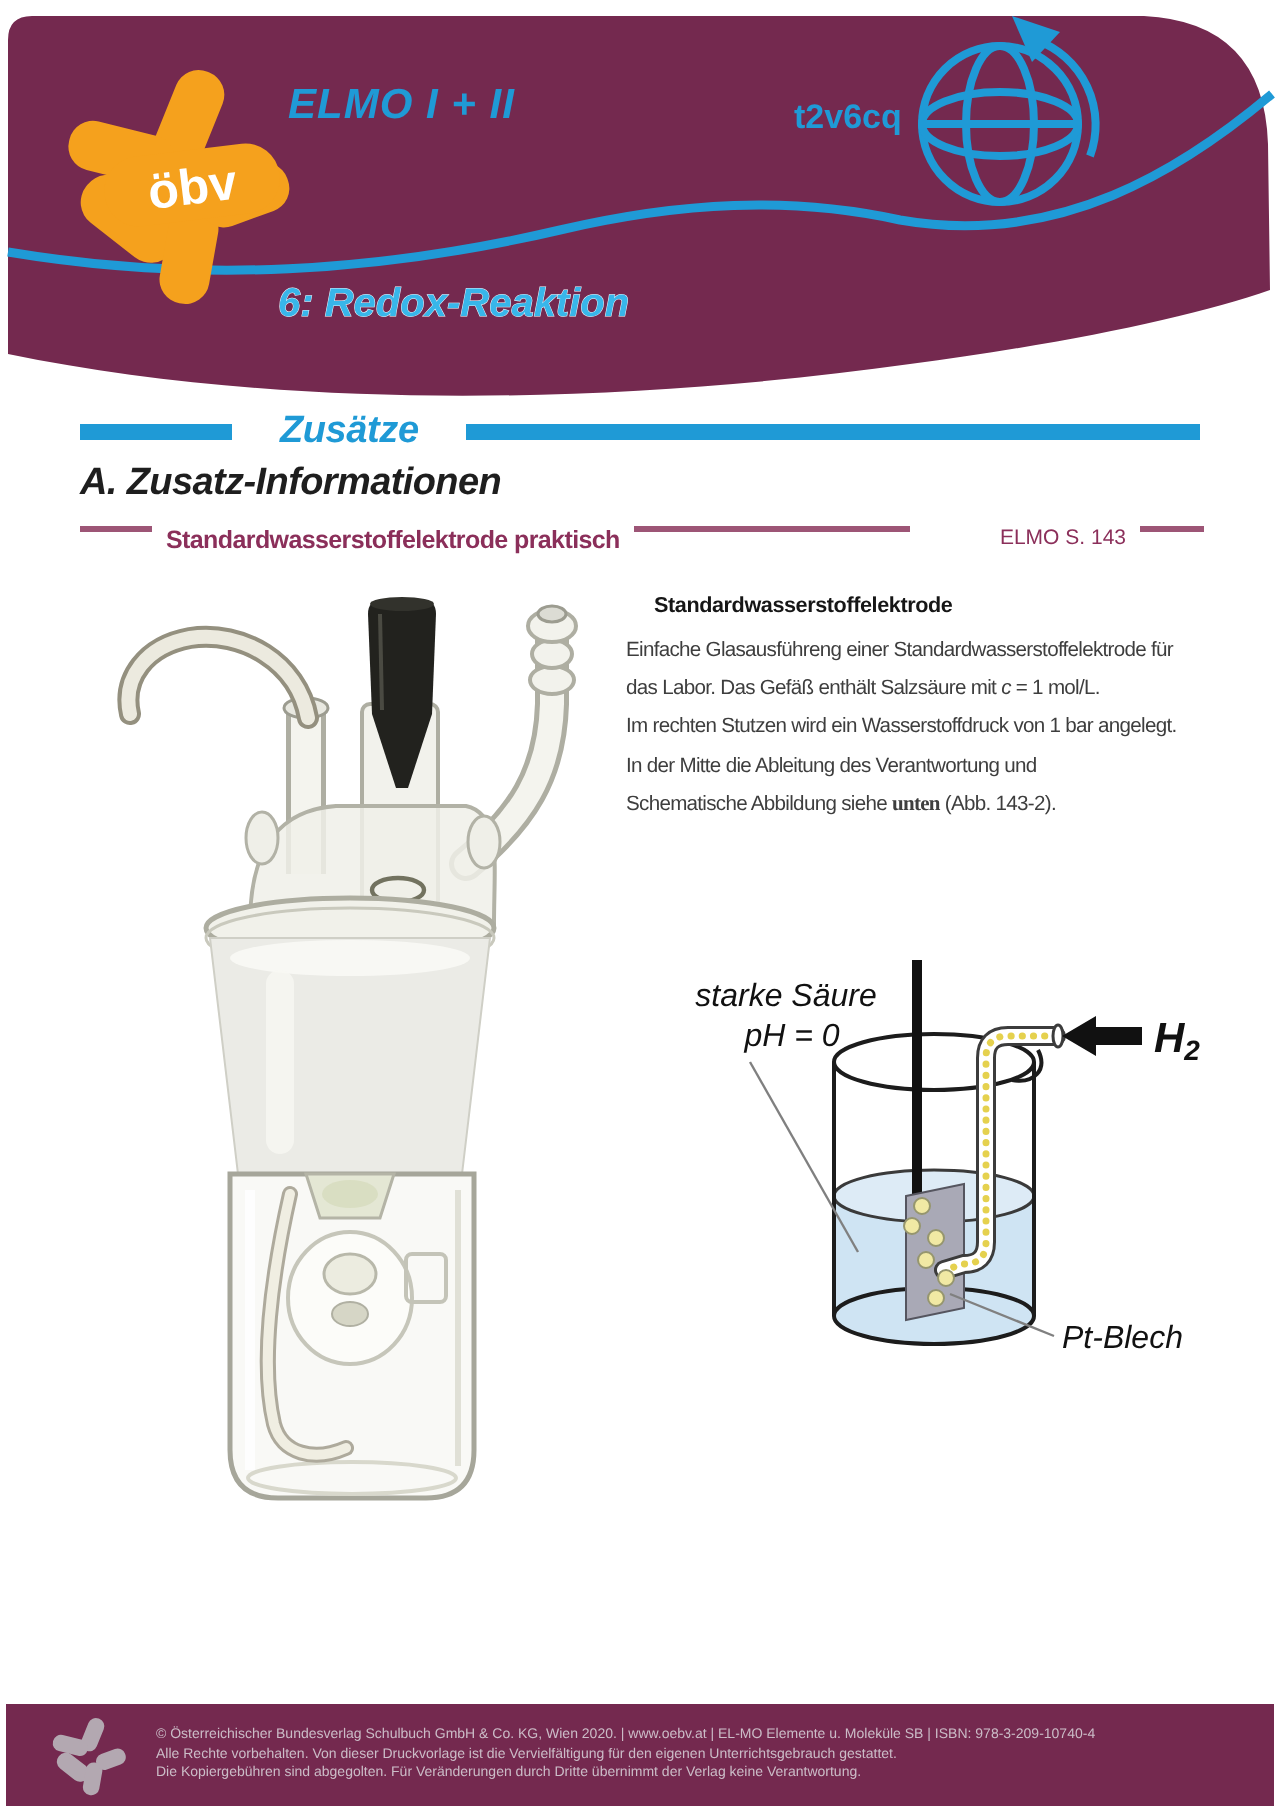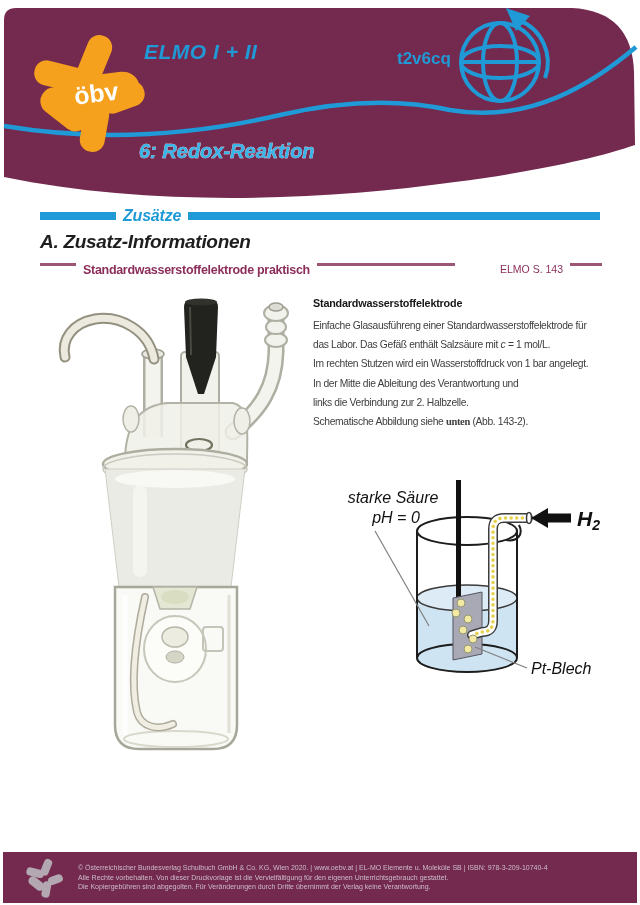--- a/index.html
+++ b/index.html
@@ -9,39 +9,39 @@
   }
   svg text{font-family:"Liberation Sans",sans-serif;}
 
   .header-svg{position:absolute;left:0;top:0;}
 
   .band-row{position:absolute;left:40px;top:205px;width:560px;height:22px;
     display:flex;align-items:center;}
   .band-bar{height:8px;background:#1f9ad6;}
   .band-bar.left{width:76px;}
   .band-bar.right{flex:1;}
-  .band-label{color:#1f9ad6;font-size:16px;font-weight:bold;font-style:italic;
-    margin:0 7px;white-space:nowrap;letter-spacing:-0.2px;}
+  .band-label{color:#1f9ad6;font-size:19px;font-weight:bold;font-style:italic;
+    margin:0 24px;white-space:nowrap;letter-spacing:-0.2px;}
 
   .section-heading{position:absolute;left:40px;top:231px;font-size:19px;
     font-weight:bold;font-style:italic;color:#1e1e1e;letter-spacing:-0.3px;text-align:center;}
 
   .topic-row{position:absolute;left:40px;top:263px;width:562px;height:14px;
     display:flex;gap:7px;}
   .topic-line{height:3px;background:#9d5576;}
   .seg-s{width:36px;}
   .seg-e{width:32px;}
   .topic-line.grow{flex:1;}
   .topic-label{color:#8b2f5a;font-size:12.5px;font-weight:bold;white-space:nowrap;letter-spacing:-0.3px;}
   .topic-ref{color:#8b2f5a;font-size:10.5px;white-space:nowrap;margin-left:38px;}
 
   .photo-svg{position:absolute;left:33px;top:297px;}
 
   .article{position:absolute;left:313px;top:297px;width:325px;color:#3e3e3e;}
-  .article-title{font-size:10.8px;font-weight:bold;color:#161616;margin-bottom:7px;letter-spacing:-0.2px;}
+  .article-title{font-size:10.8px;font-weight:bold;color:#161616;margin-bottom:7px;letter-spacing:-0.2px;margin-left:14px;}
   .body-line{font-size:10.3px;line-height:19.2px;white-space:nowrap;letter-spacing:-0.35px;}
   .body-line .serif{font-family:"Liberation Serif",serif;font-size:10.5px;font-weight:bold;}
 
   .diagram-svg{position:absolute;left:323px;top:462px;}
 
   .footer{position:absolute;left:3px;right:3px;top:852px;height:51px;background:#74294f;
     display:flex;align-items:center;}
   .footer-icon{margin-left:22px;flex:none;}
   .footer-lines{margin-left:15px;font-size:7px;line-height:9.6px;color:#cbbcc7;letter-spacing:0;}
 </style>
@@ -172,21 +172,20 @@
       <rect x="170" y="330" width="20" height="24" rx="3" fill="none" stroke="#c4c4b8" stroke-width="2"></rect>
     </g>
   </svg>
 
   <div class="article">
     <div class="article-title">Standardwasserstoffelektrode</div>
     <div class="body-line">Einfache Glasausführeng einer Standardwasserstoffelektrode für</div>
     <div class="body-line"><span>das Labor. Das Gefäß enthält  Salzsäure mit </span><i>c</i><span> = 1 mol/L.</span></div>
     <div class="body-line">Im rechten Stutzen wird ein Wasserstoffdruck von 1 bar angelegt.</div>
     <div class="body-line">In der Mitte die Ableitung des Verantwortung und</div>
-    <div class="body-line">links die Verbindung zur 2. Halbzelle.</div>
     <div class="body-line"><span>Schematische Abbildung siehe </span><span class="serif">unten</span><span> (Abb. 143-2).</span></div>
   </div>
 
   <svg class="diagram-svg" width="312" height="262" viewBox="0 0 312 262">
 
     <path d="M 94,136 L 94,196 A 50 14 0 0 0 194,196 L 194,136 Z" fill="#cfe4f3"></path>
     <ellipse cx="144" cy="136" rx="50" ry="13" fill="#ddebf6" stroke="#3a3a3a" stroke-width="1.5"></ellipse>
     <ellipse cx="144" cy="196" rx="50" ry="14" fill="none" stroke="#1c1c1c" stroke-width="2"></ellipse>
 
     <g stroke="#1c1c1c" stroke-width="2" fill="none">

